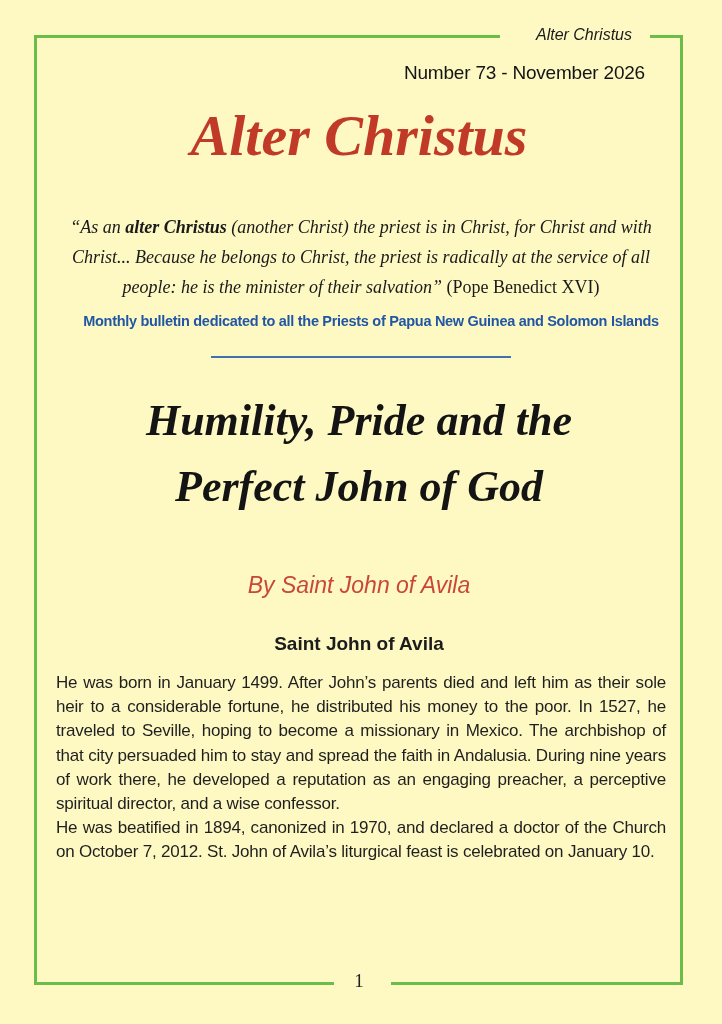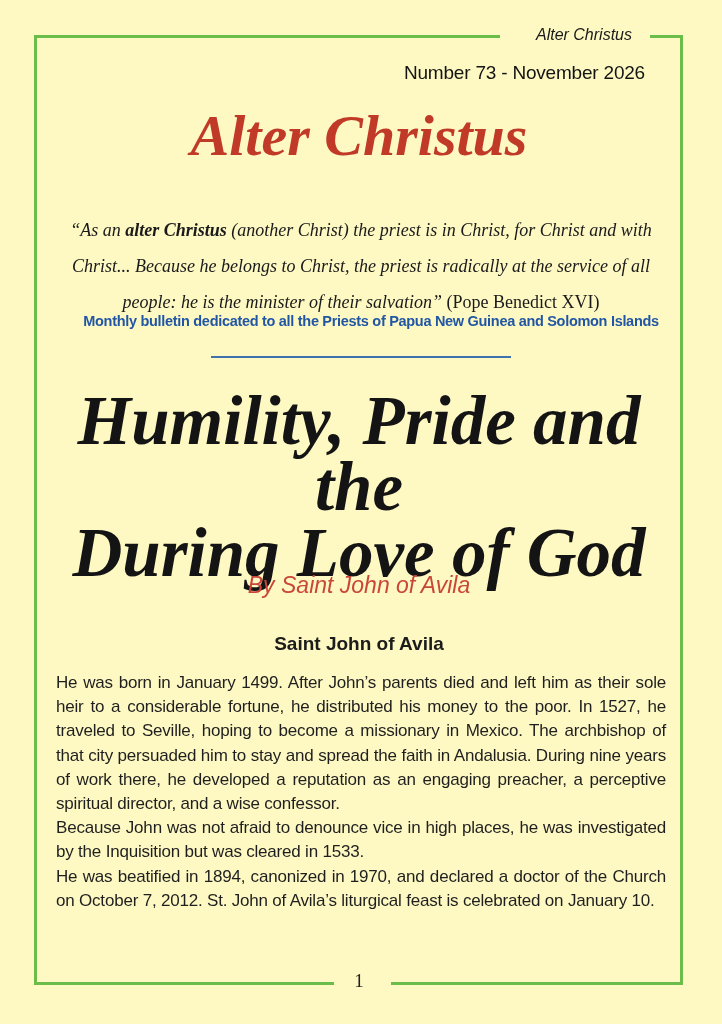--- a/index.html
+++ b/index.html
@@ -35,42 +35,42 @@
     font-family:"Liberation Serif",serif;
     font-style:italic;font-weight:bold;
     font-size:58px;line-height:64px;
     color:#c13a28;
   }
   #quote{
     position:absolute;top:212px;left:61px;width:600px;
     text-align:center;
     font-family:"Liberation Serif",serif;
     font-style:italic;
-    font-size:18px;line-height:36px;
+    font-size:18px;line-height:30px;
     color:#1a1a1a;
   }
   #quote .q-bold{font-weight:bold;}
   #quote .q-attr{font-style:normal;}
   #bulletin-line{
     position:absolute;top:313px;left:34px;width:650px;
     text-align:center;white-space:nowrap;
     font-weight:bold;font-size:14.5px;letter-spacing:-0.3px;
     color:#2156a5;
     padding-left:12px;
   }
   #divider{
     position:absolute;top:356px;left:211px;width:300px;height:2px;
     background:#4070ad;
   }
   #article-title{
     position:absolute;top:388px;left:34px;width:650px;
     text-align:center;
     font-family:"Liberation Serif",serif;
     font-style:italic;font-weight:bold;
-    font-size:69px;line-height:66px;
+    font-size:44px;line-height:66px;
     color:#141414;
   }
   #byline{
     position:absolute;top:572px;left:34px;width:650px;
     text-align:center;
     font-style:italic;font-size:23px;
     color:#c9473a;
   }
   #section-heading{
     position:absolute;top:633px;left:34px;width:650px;
@@ -110,28 +110,27 @@
   <div id="masthead">Alter Christus</div>
 
   <div id="quote"><span class="q-open">“As an </span><span class="q-bold">alter Christus</span><span class="q-rest"> (another Christ) the priest is in Christ, for Christ and with Christ... Because he belongs to Christ, the priest is radically at the service of all people: he is the minister of their salvation”</span><span class="q-attr"> (Pope Benedict XVI)</span></div>
 
   <div id="bulletin-line">Monthly bulletin dedicated to all the Priests of Papua New Guinea and Solomon Islands</div>
 
   <div id="divider"></div>
 
   <div id="article-title">
     <div>Humility, Pride and the</div>
-    <div>During Love of God</div>
+    <div>Perfect John of God</div>
   </div>
 
   <div id="section-heading">Saint John of Avila</div>
 
   <div id="byline">By Saint John of Avila</div>
 
   <div id="body-text">
     <p>He was born in January 1499. After John’s parents died and left him as their sole heir to a considerable fortune, he distributed his money to the poor. In 1527, he traveled to Seville, hoping to become a missionary in Mexico. The archbishop of that city persuaded him to stay and spread the faith in Andalusia. During nine years of work there, he developed a reputation as an engaging preacher, a perceptive spiritual director, and a wise confessor.</p>
-    <p>Because John was not afraid to denounce vice in high places, he was investigated by the Inquisition but was cleared in 1533.</p>
     <p>He was beatified in 1894, canonized in 1970, and declared a doctor of the Church on October 7, 2012. St. John of Avila’s liturgical feast is celebrated on January 10.</p>
   </div>
 
   <div id="footer-page-number">1</div>
 
 </div>
 
 </body></html>

